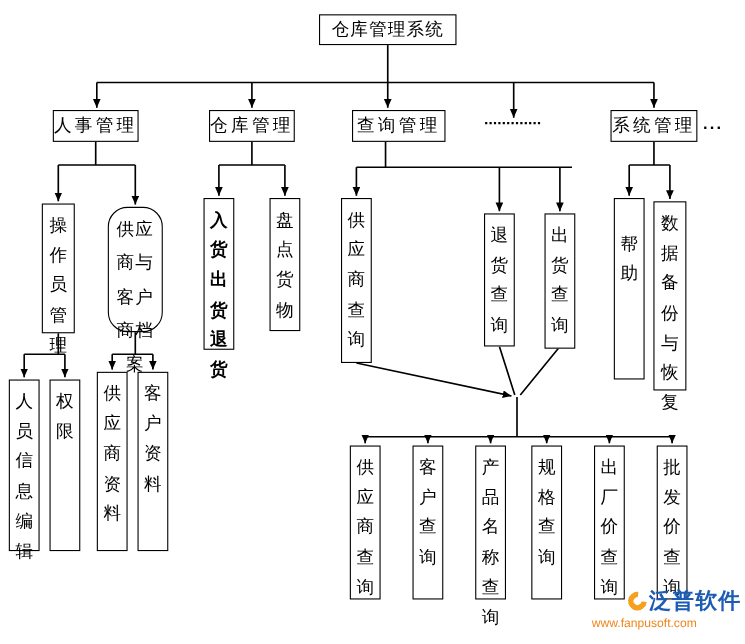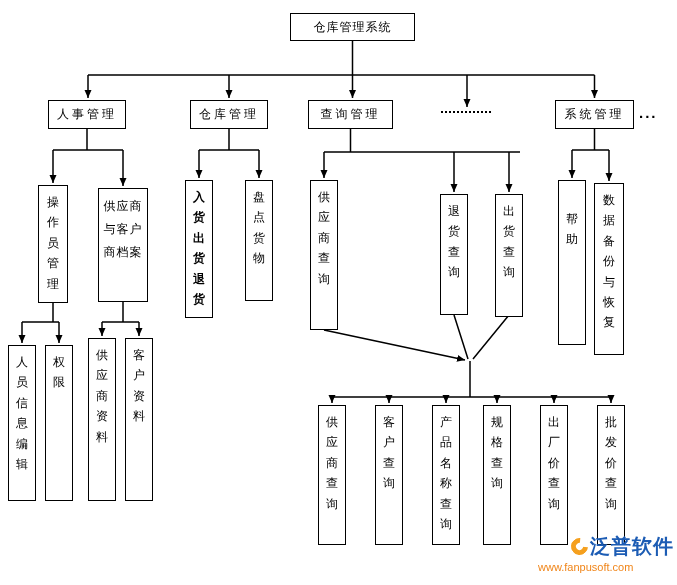--- a/index.html
+++ b/index.html
@@ -1,24 +1,24 @@
 <!DOCTYPE html>
 <html><head>
 <meta charset="utf-8">
 <style>
   * { margin:0; padding:0; box-sizing:border-box; }
   html,body { background:#ffffff; }
   body { font-family:"Liberation Sans","DejaVu Sans",sans-serif; color:#000; }
   .canvas { position:relative; width:677px; height:585px; background:#fff; overflow:hidden; }
   svg.connectors { position:absolute; left:0; top:0; pointer-events:none; }
-  .box { position:absolute; border:1px solid #000; background:#fff; font-size:12px; color:#000; }
+  .box { position:absolute; border:1px solid #000; background:#fff; font-size:16px; color:#000; }
   .h { display:flex; align-items:center; justify-content:center; text-align:center; letter-spacing:3px; }
   .h.title { letter-spacing:1px; }
   .v { text-align:center; word-break:break-all; line-height:1.7; padding:6px 4px 0; }
-  .v.wide { padding:6px 2px 0; letter-spacing:1px; line-height:1.9; }
+  .v.wide { padding:6px 2px 0; letter-spacing:1px; line-height:1.9;border-radius:18px; }
   .v.center { padding-top:28px; }
   .dots { position:absolute; border-top:2px dotted #000; height:0; }
   .ellipsis { position:absolute; font-size:15px; font-weight:bold; letter-spacing:2px; }
   .logo { position:absolute; left:538px; top:533px; width:136px; text-align:left; }
   .logo-row { display:flex; align-items:center; justify-content:flex-end; gap:2px; }
   .crescent { width:17px; height:17px; border:5px solid #f5a01e; border-right-color:transparent;
               border-radius:50%; transform:rotate(-40deg); display:inline-block; }
   .logo-name { color:#1c5cb4; font-weight:bold; font-size:20px; letter-spacing:1px; }
   .logo-url { color:#f08519; font-size:11px; margin-top:1px; }
 </style>
@@ -70,21 +70,21 @@
       <path d="M497 397 V403" marker-end="url(#arr)"></path>
       <path d="M554 397 V403" marker-end="url(#arr)"></path>
       <path d="M611 397 V403" marker-end="url(#arr)"></path>
     </g>
   </svg>
 
   <div class="box h title" style="left:290px;top:13px;width:125px;height:28px;">仓库管理系统</div>
 
   <div class="box h" style="left:48px;top:100px;width:78px;height:29px;">人事管理</div>
   <div class="box h" style="left:190px;top:100px;width:78px;height:29px;">仓库管理</div>
-  <div class="box h" style="left:308px;top:100px;width:85px;height:29px;">查询管理</div>
+  <div class="box h" style="left:320px;top:100px;width:85px;height:29px;">查询管理</div>
   <div class="dots" style="left:441px;top:111px;width:50px;"></div>
   <div class="box h" style="left:555px;top:100px;width:79px;height:29px;">系统管理</div>
   <div class="ellipsis" style="left:639px;top:104px;">...</div>
 
   <div class="box v" style="left:38px;top:185px;width:30px;height:118px;">操作员管理</div>
   <div class="box v wide" style="left:98px;top:188px;width:50px;height:114px;">供应商与客户商档案</div>
   <div class="box v" style="left:185px;top:180px;width:28px;height:138px;font-weight:bold;">入货出货退货</div>
   <div class="box v" style="left:245px;top:180px;width:28px;height:121px;">盘点货物</div>
   <div class="box v" style="left:310px;top:180px;width:28px;height:150px;">供应商查询</div>
   <div class="box v" style="left:440px;top:194px;width:28px;height:121px;">退货查询</div>

